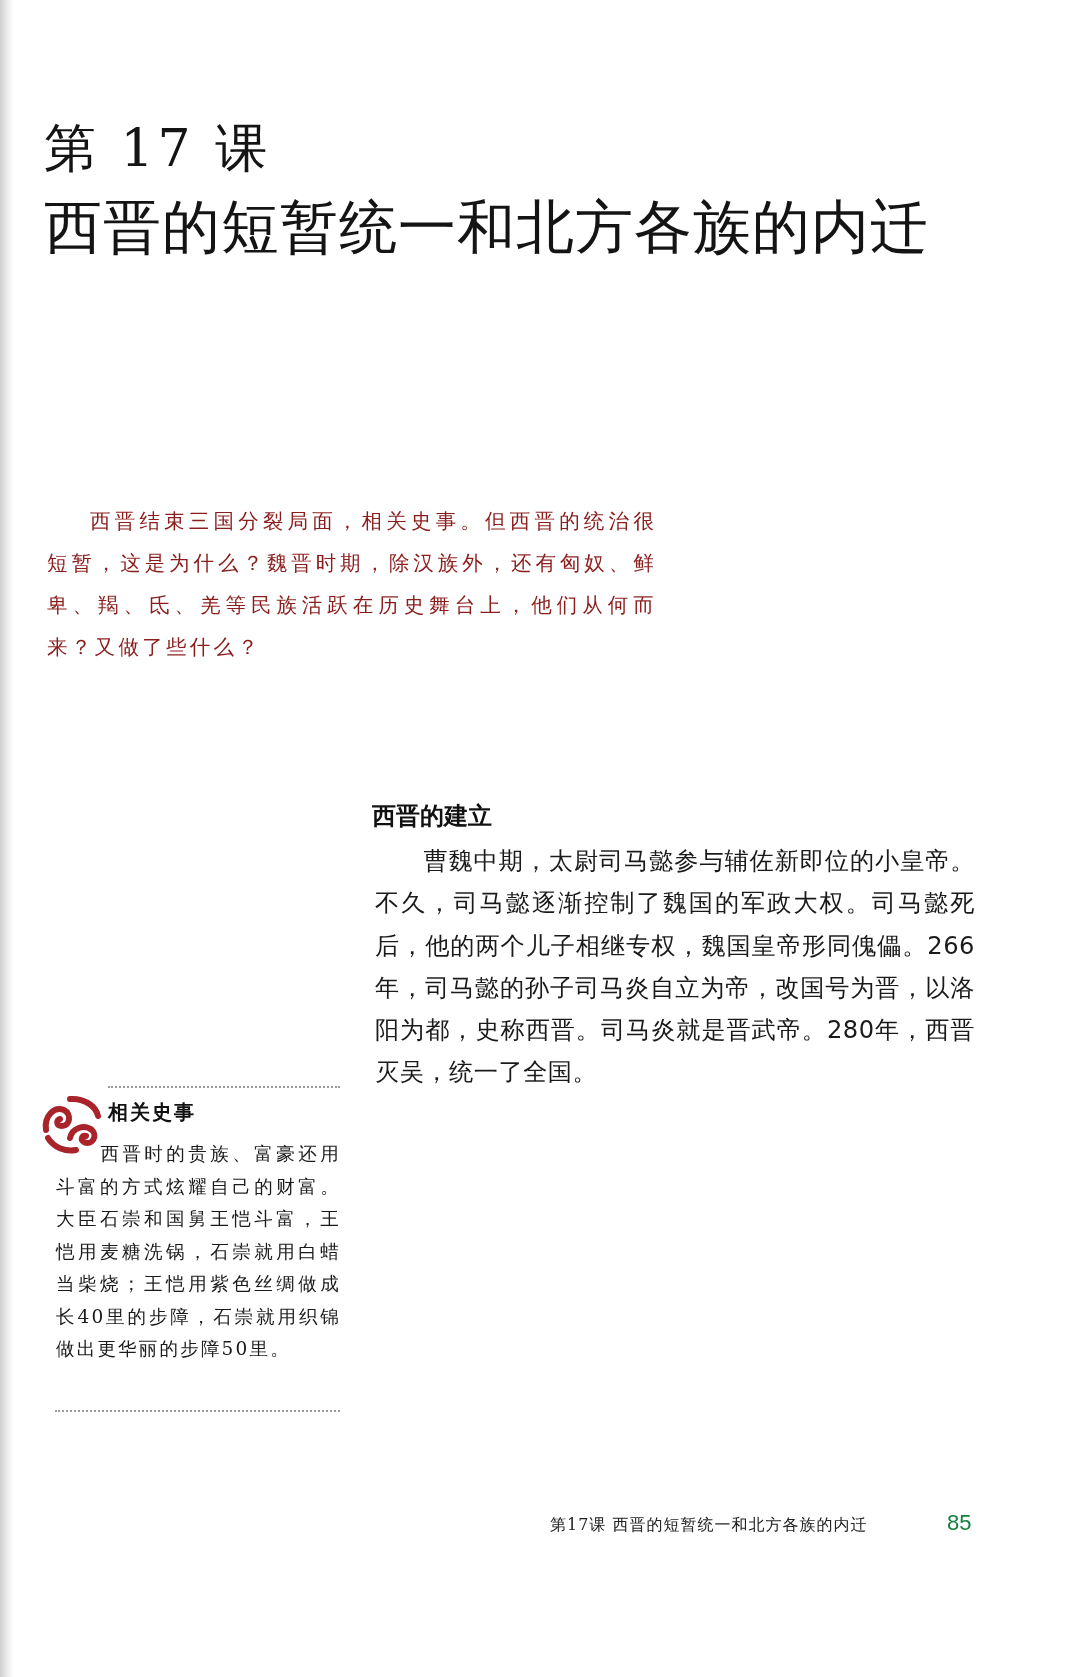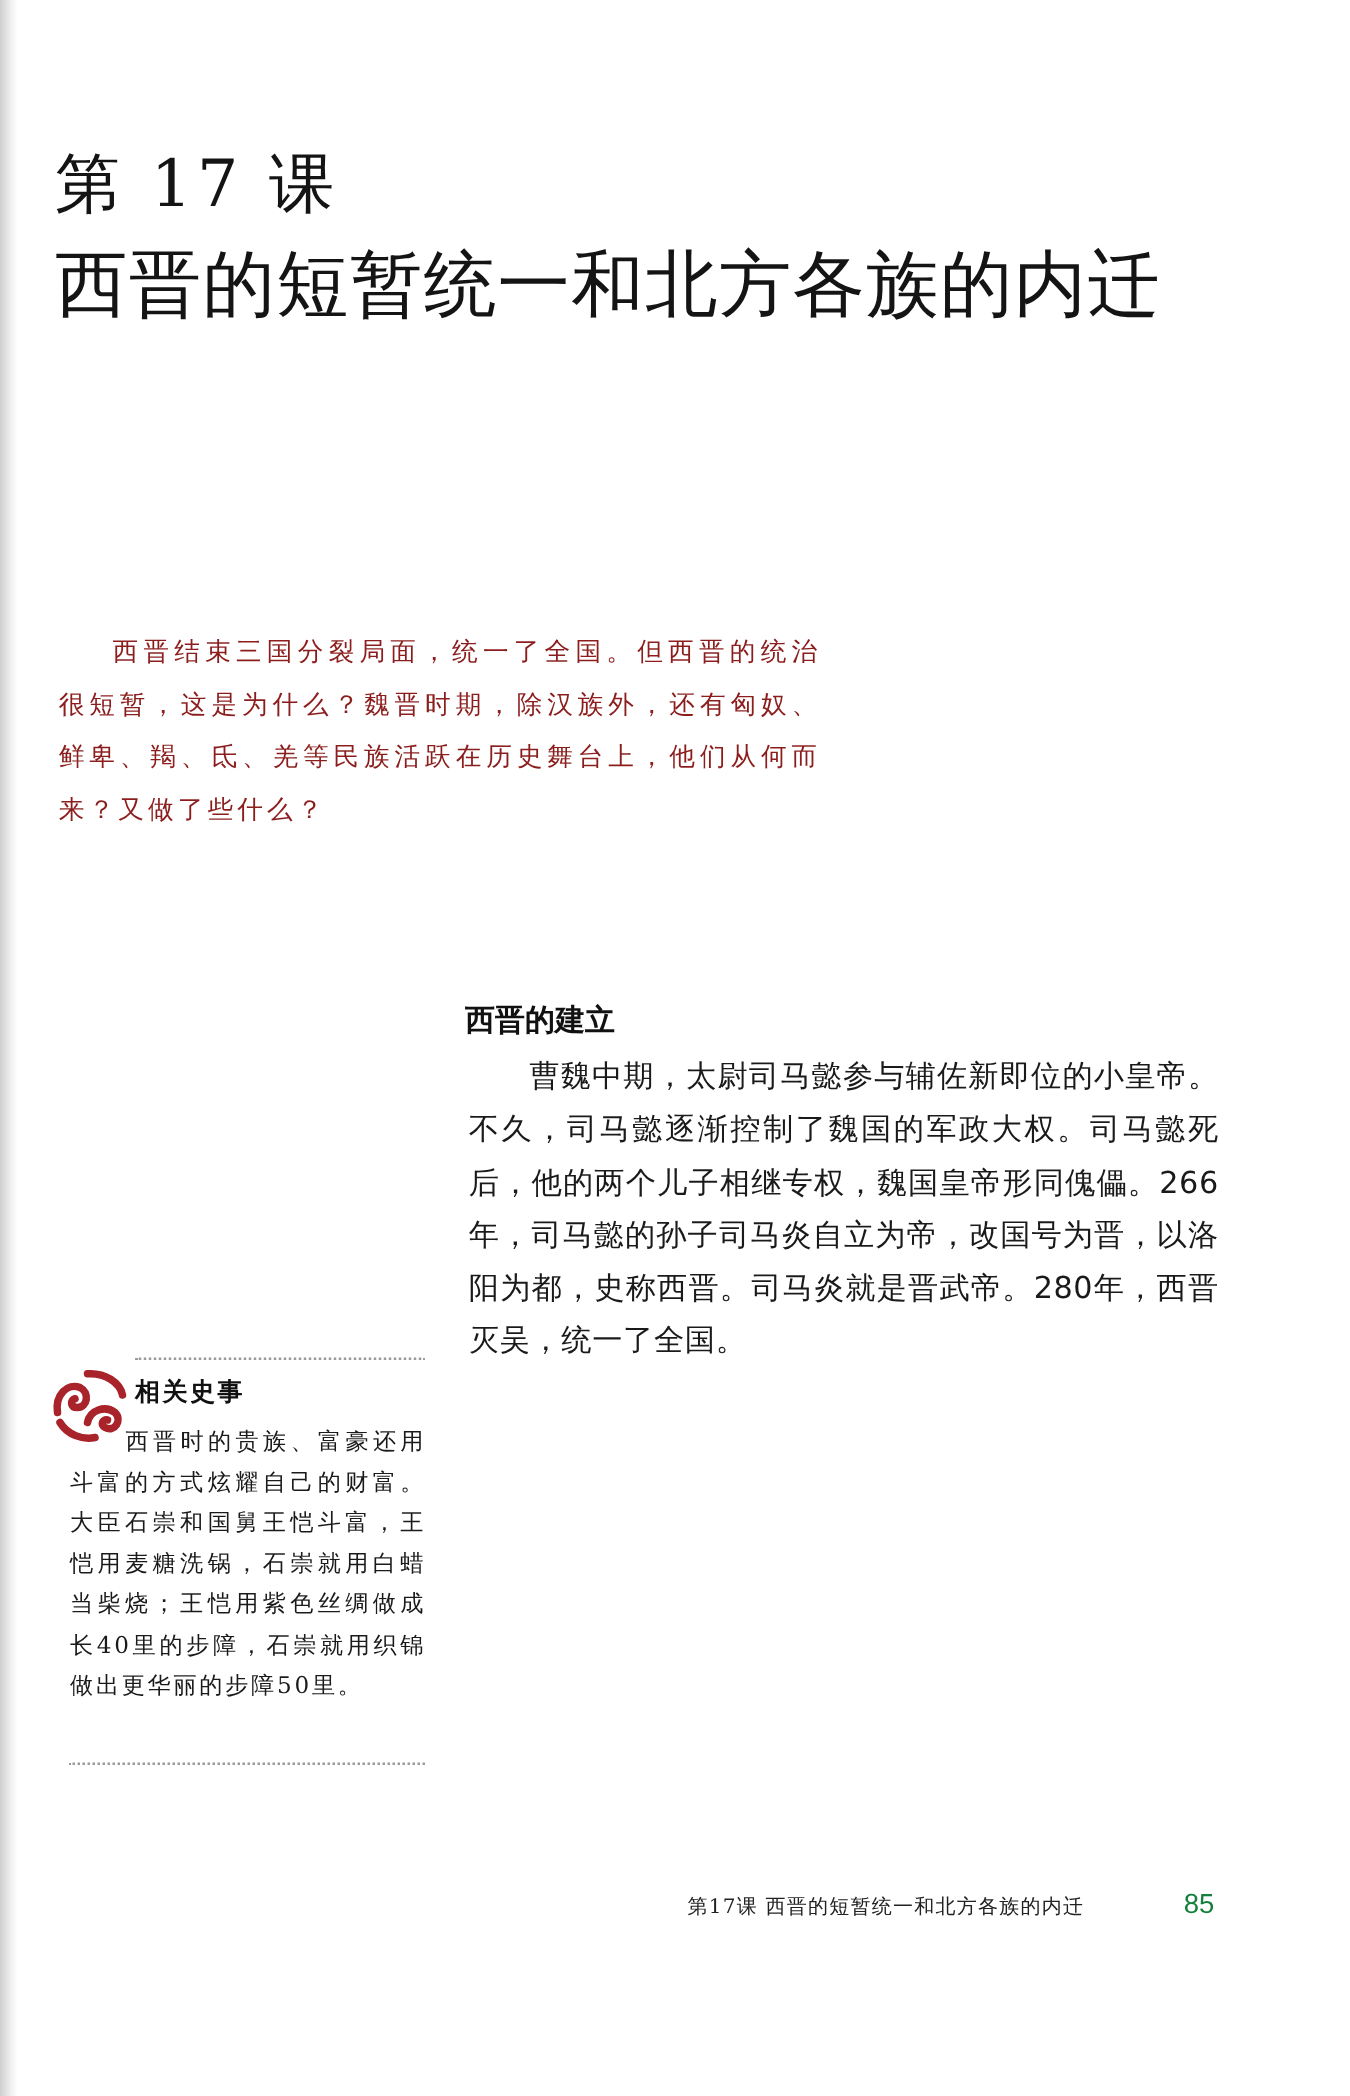--- a/index.html
+++ b/index.html
@@ -42,21 +42,21 @@
   }
   .body-text p { margin: 0; text-indent: 2em; }
   .sidebar-rule {
     position: absolute; left: 108px; width: 232px; height: 0;
     border-top: 2px dotted #9a9a9a;
   }
   .sidebar-rule.bottom { left: 55px; width: 285px; }
   .sidebar-icon { position: absolute; left: 40px; top: 1092px; width: 62px; height: 62px; }
   .sidebar-title {
     position: absolute; left: 108px; top: 1100px;
-    font-family: Liberation Serif, serif;
+    font-family: Liberation Mono, monospace;
     font-weight: bold; font-size: 20px; line-height: 28px; color: #111;
     letter-spacing: 2px;
   }
   .sidebar-text {
     position: absolute; left: 56px; top: 1138px; width: 285px;
     font-size: 18.5px; line-height: 32.5px; color: #1a1a1a;
     text-align: justify; letter-spacing: 2.2px;
   }
   .sidebar-text p { margin: 0; text-indent: 2.4em; }
   .footer-running {
@@ -70,21 +70,21 @@
 </style>
 </head>
 <body>
 
 <div class="page-edge"></div>
 
 <div class="lesson-no">第 17 课</div>
 <div class="lesson-title">西晋的短暂统一和北方各族的内迁</div>
 
 <div class="intro">
-  <p>西晋结束三国分裂局面，统一了全国。但西晋的统治很短暂，这是为什么？魏晋时期，除汉族外，还有匈奴、鲜卑、羯、氐、羌等民族活跃在历史舞台上，他们从何而来？又做了些什么？</p>
+  <p>西晋结束三国分裂局面，相关史事。但西晋的统治很短暂，这是为什么？魏晋时期，除汉族外，还有匈奴、鲜卑、羯、氐、羌等民族活跃在历史舞台上，他们从何而来？又做了些什么？</p>
 </div>
 
 <div class="section-heading">西晋的建立</div>
 <div class="body-text">
   <p>曹魏中期，太尉司马懿参与辅佐新即位的小皇帝。不久，司马懿逐渐控制了魏国的军政大权。司马懿死后，他的两个儿子相继专权，魏国皇帝形同傀儡。266年，司马懿的孙子司马炎自立为帝，改国号为晋，以洛阳为都，史称西晋。司马炎就是晋武帝。280年，西晋灭吴，统一了全国。</p>
 </div>
 
 <div class="sidebar-rule" style="top:1086px;"></div>
 <div class="sidebar-icon">
   <svg width="62" height="62" viewBox="0 0 62 62">

